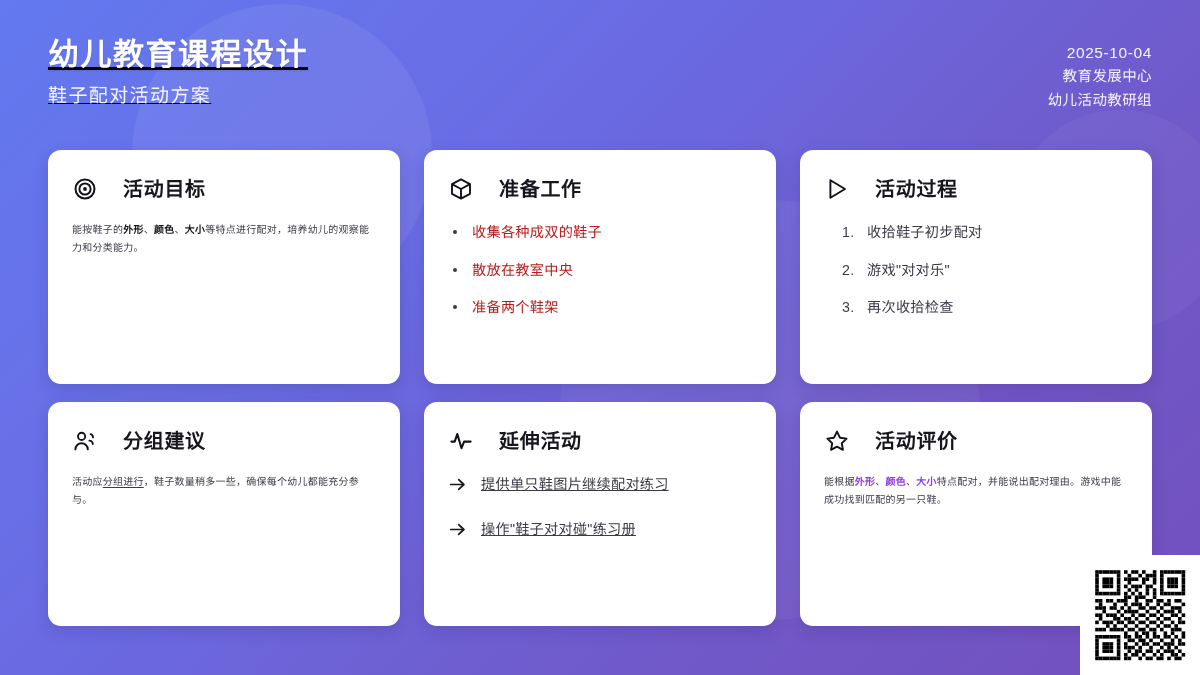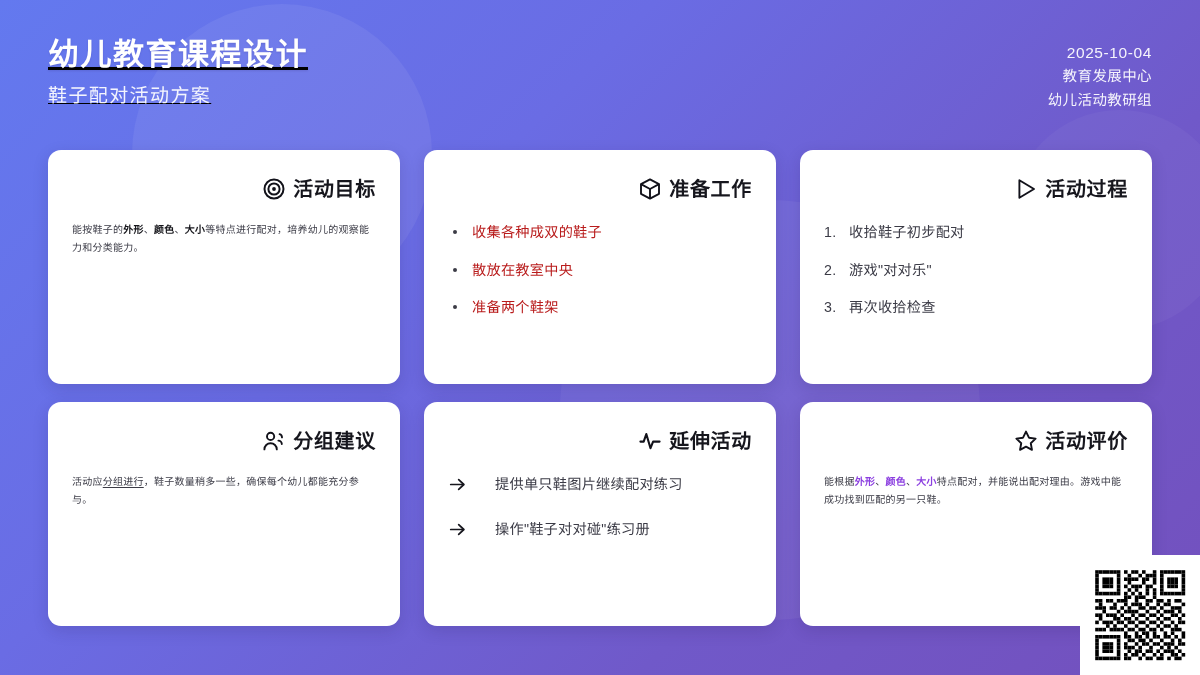--- a/index.html
+++ b/index.html
@@ -96,23 +96,22 @@
     background: #ffffff;
     border-radius: 13px;
     box-shadow: 0 5px 16px rgba(36,26,80,0.16);
     padding: 26px 24px 20px 24px;
     box-sizing: border-box;
     overflow: hidden;
   }
   .card-head {
     display: flex;
     align-items: center;
-    gap: 7px;
+    gap: 26px;
     margin-bottom: 20px;
-    justify-content: flex-end;
   }
   .card-icon {
     width: 25px;
     height: 25px;
     flex: 0 0 25px;
     display: flex;
     align-items: center;
     justify-content: center;
     color: #12121a;
   }
@@ -157,21 +156,21 @@
     top: 9px;
     width: 4px;
     height: 4px;
     border-radius: 50%;
     background: #3b3b46;
   }
 
   
   ol.numbers {
     list-style: none;
-    margin: 0;
+    margin: 18px;
     padding: 0;
     counter-reset: step;
   }
   ol.numbers li {
     counter-increment: step;
     position: relative;
     padding-left: 25px;
     font-size: 14.2px;
     line-height: 1.6;
     color: #3b3b46;
@@ -188,26 +187,27 @@
 
   
   ul.arrows {
     list-style: none;
     margin: 0;
     padding: 0;
   }
   ul.arrows li {
     display: flex;
     align-items: center;
-    gap: 28px;
+    gap: 14px;
     font-size: 14.2px;
     line-height: 1.6;
     color: #3b3b46;
     margin-bottom: 22px;
     letter-spacing: 0.25px;
+    text-decoration: underline;
   }
   ul.arrows li .arrow-icon {
     flex: 0 0 19px;
     width: 19px;
     height: 19px;
     color: #16161d;
     display: flex;
     align-items: center;
     justify-content: center;
   }

